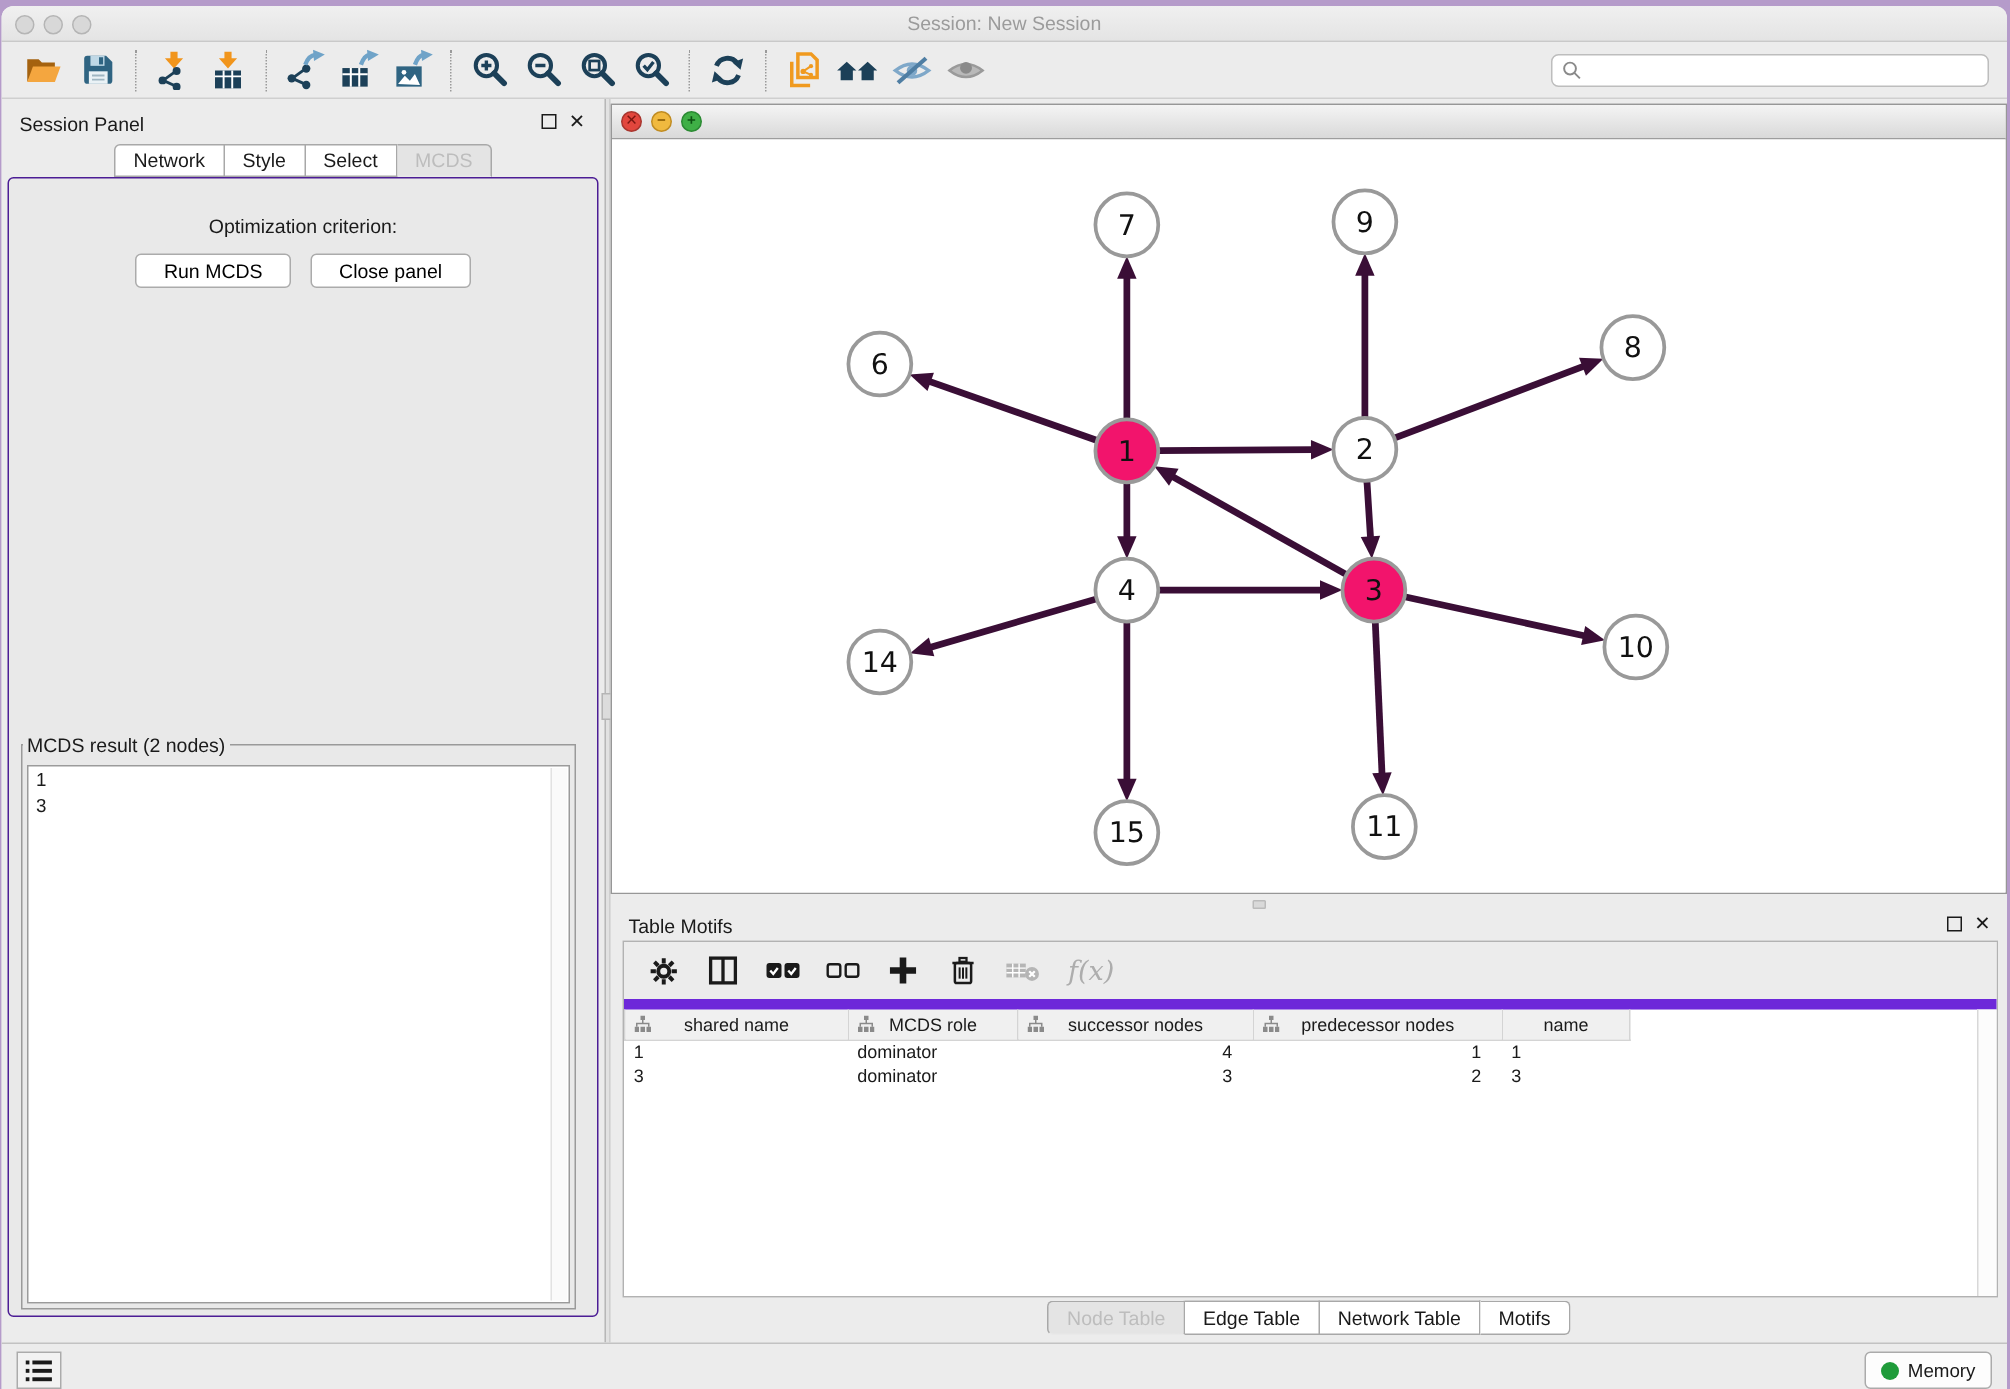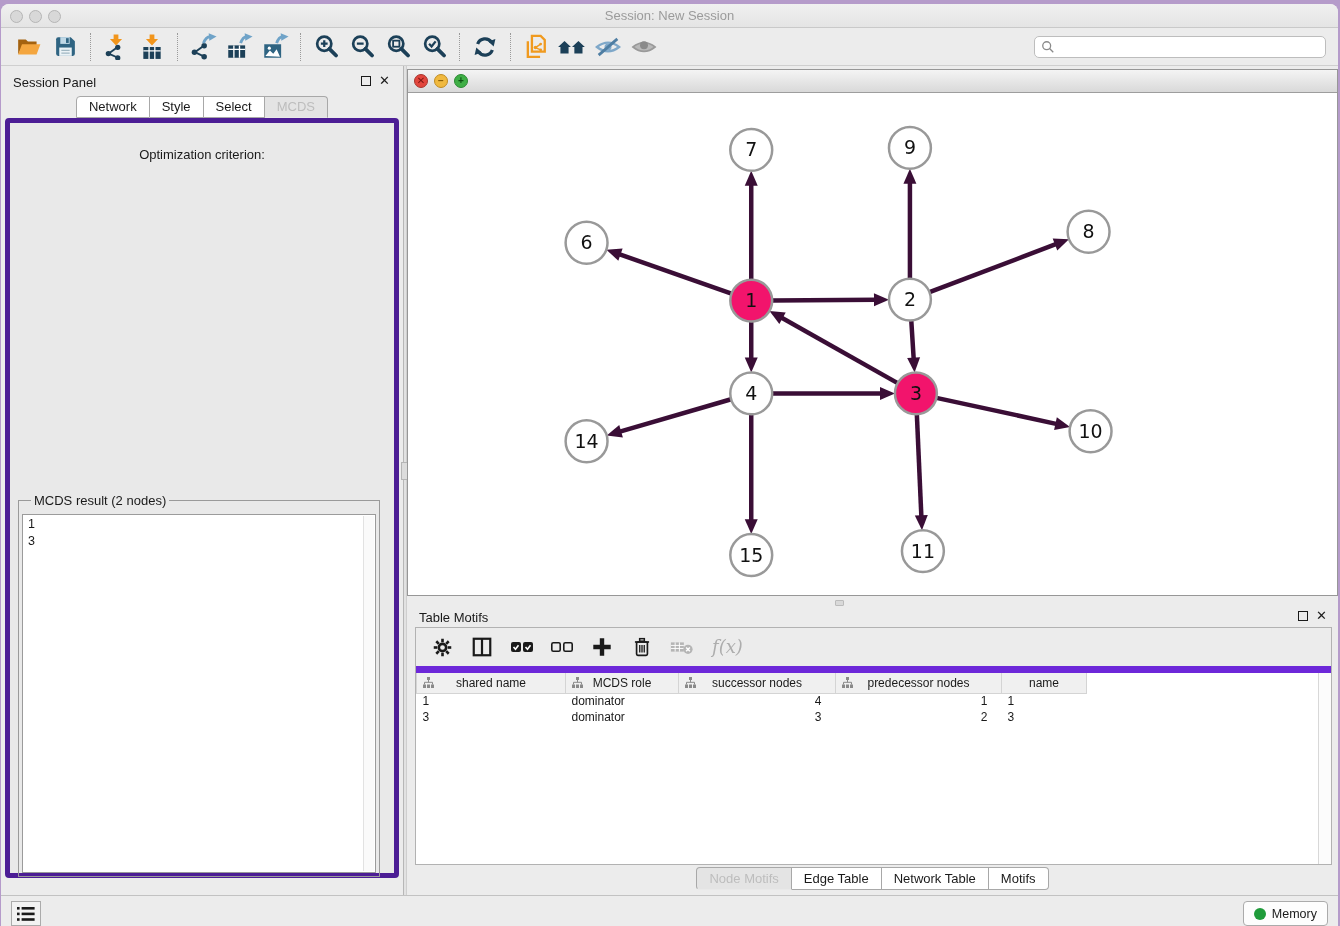--- a/index.html
+++ b/index.html
@@ -35,34 +35,34 @@
   .panel-header .ptitle { position:absolute; left:12px; top:9px; font-size:13px; }
   .panel-float { position:absolute; top:10px; width:10px; height:10px; border:1.6px solid #1a1a1a; }
   .panel-close { position:absolute; top:7px; font-weight:bold; font-size:13px; color:#1a1a1a; }
   .cp-tabs { position:relative; height:39px; display:flex; justify-content:center; z-index:2; }
   .tab { border:1px solid #a8a8a8; border-left-width:0; background:#fff; padding:2px 12px 0 12px;
          font-size:13px; height:22px; }
   .tab:first-child { border-left-width:1px; border-top-left-radius:4px; }
   .tab:last-child { border-top-right-radius:4px; }
   .tab.active { background:#e4e4e4; color:#bdbdbd; border-bottom-color:#e9e9e9; }
   .cp-body { position:absolute; left:4px; right:4px; top:52px; height:760px;
-             background:#e9e9e9; border:5px solid #4c1d95; border-radius:4px; }
+             background:#e9e9e9; border:1px solid #4c1d95; border-radius:4px; }
   .opt-label { text-align:center; margin-top:24px; font-size:13px; }
   .opt-select { position:relative; margin:9px 42px 0 41px; height:23px; background:#fff;
                 border:1px solid #ababab; border-radius:4px; padding:3px 24px 0 10px; font-size:13px;
                 white-space:nowrap; overflow:hidden; }
   .stepper { position:absolute; right:7px; top:4px; display:flex; flex-direction:column; gap:2px; }
   .stepper .up { width:0; height:0; border-left:4px solid transparent; border-right:4px solid transparent; border-bottom:5px solid #444; }
   .stepper .down { width:0; height:0; border-left:4px solid transparent; border-right:4px solid transparent; border-top:5px solid #444; }
   .btn-row { display:flex; justify-content:center; gap:13px; margin-top:11px; }
   .push-btn { height:23px; background:#fff; border:1px solid #ababab; border-radius:4px;
               font-size:13px; padding:0 18px; font-family:inherit; }
   .result-box { position:absolute; left:8px; right:14px; top:370px; height:384px;
                 border:1px solid #9a9a9a; }
-  .result-box legend { font-size:13px; margin-left:12px; padding:0 3px; }
+  .result-box legend { font-size:13px; margin-left:0; padding:0 3px; }
   .result-area { position:absolute; left:3px; right:3px; top:6px; bottom:3px; background:#fff;
                  border:1px solid #9b9b9b; font-size:12.5px; line-height:17px; padding:1px 5px; }
   .result-scroll { position:absolute; right:1px; top:1px; bottom:1px; width:11px; background:#fafafa; border-left:1px solid #e2e2e2; }
 
   
   .vsplit { width:4px; background:#e2e2e2; border-left:1px solid #b7b7b7; border-right:1px solid #cfcfcf; position:relative; }
   .vsplit .grip { position:absolute; left:-3px; top:396px; width:8px; height:18px; background:#dcdcdc; border:1px solid #b5b5b5; }
 
   
   .right-col { flex:1; position:relative; }
@@ -284,20 +284,24 @@
         <span class="panel-close" style="right:13px">✕</span>
       </div>
       <div class="cp-tabs" id="cp-tabs">
           <div class="tab">Network</div>
           <div class="tab">Style</div>
           <div class="tab">Select</div>
           <div class="tab active">MCDS</div>
         </div>
       <div class="cp-body">
         <div class="opt-label">Optimization criterion:</div>
+        <div class="btn-row">
+          <button class="push-btn">Run MCDS</button>
+          <button class="push-btn">Close panel</button>
+        </div>
         <fieldset class="result-box">
           <legend>MCDS result (2 nodes)</legend>
           <div class="result-area">
             <div id="result-lines">
                 <div>1</div>
                 <div>3</div>
               </div>
             <div class="result-scroll"></div>
           </div>
         </fieldset>
@@ -513,21 +517,21 @@
                   <td style="text-align: left;">dominator</td>
                   <td style="text-align: right; padding-right: 14px;">3</td>
                   <td style="text-align: right; padding-right: 14px;">2</td>
                   <td style="text-align: left;">3</td>
                 </tr>
               </tbody>
           </table>
           <div class="tp-scroll"></div>
         </div>
         <div class="tp-tabs" id="tp-tabs">
-            <div class="tab active">Node Motifs</div>
+            <div class="tab active">Node Table</div>
             <div class="tab">Edge Table</div>
             <div class="tab">Network Table</div>
             <div class="tab">Motifs</div>
           </div>
       </div>
     </div>
   </div>
 
   <div class="statusbar">
     <div class="list-btn">

